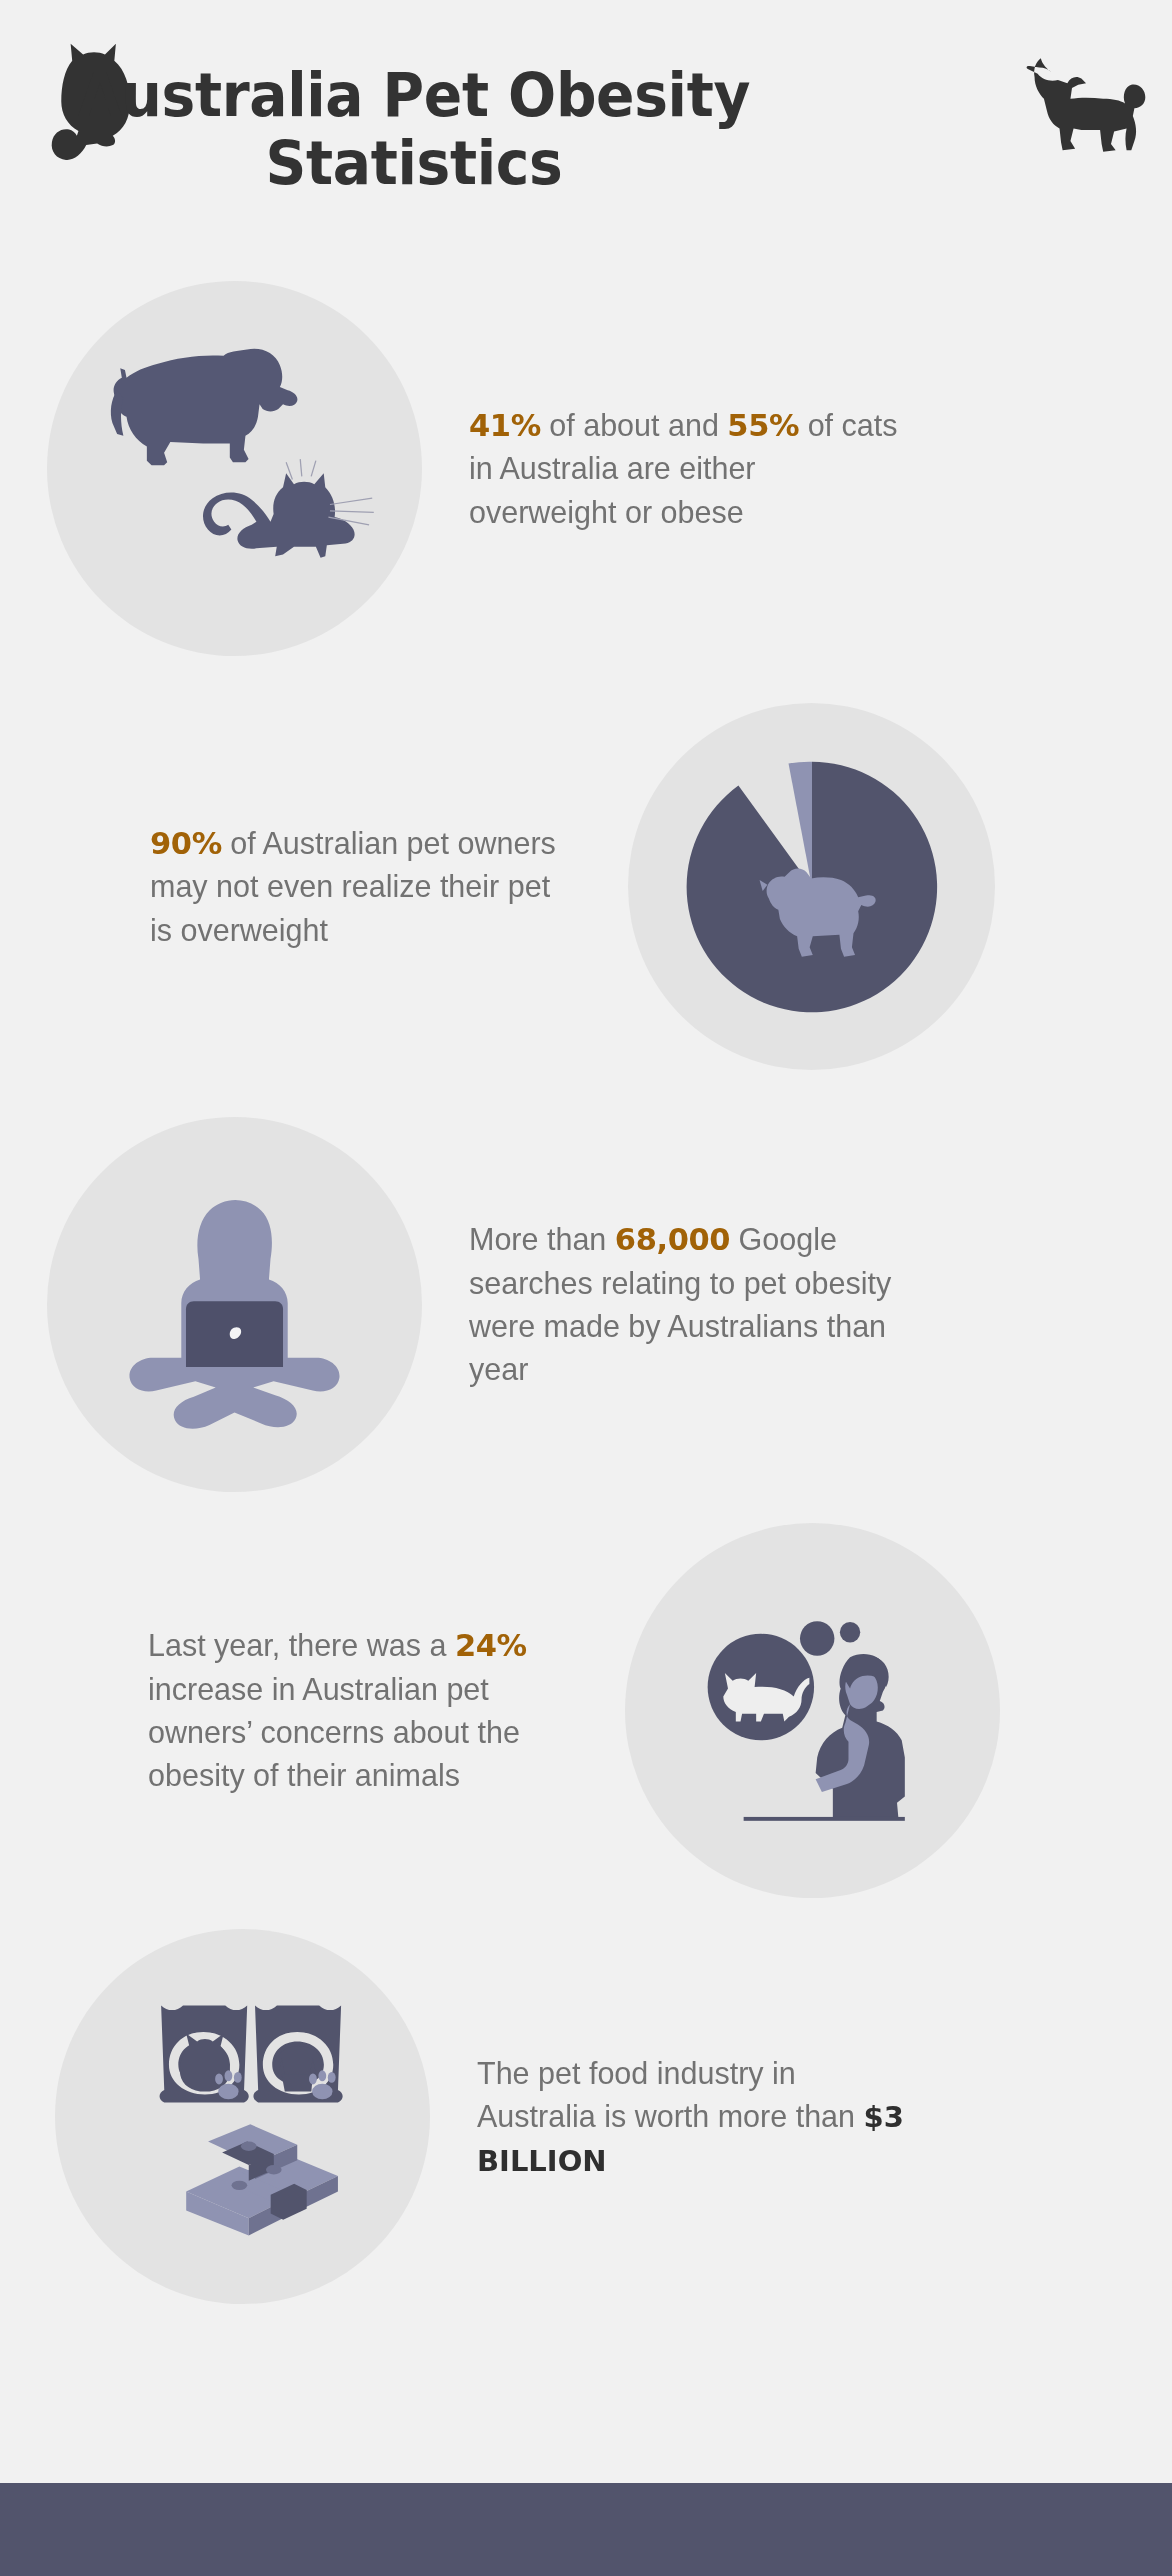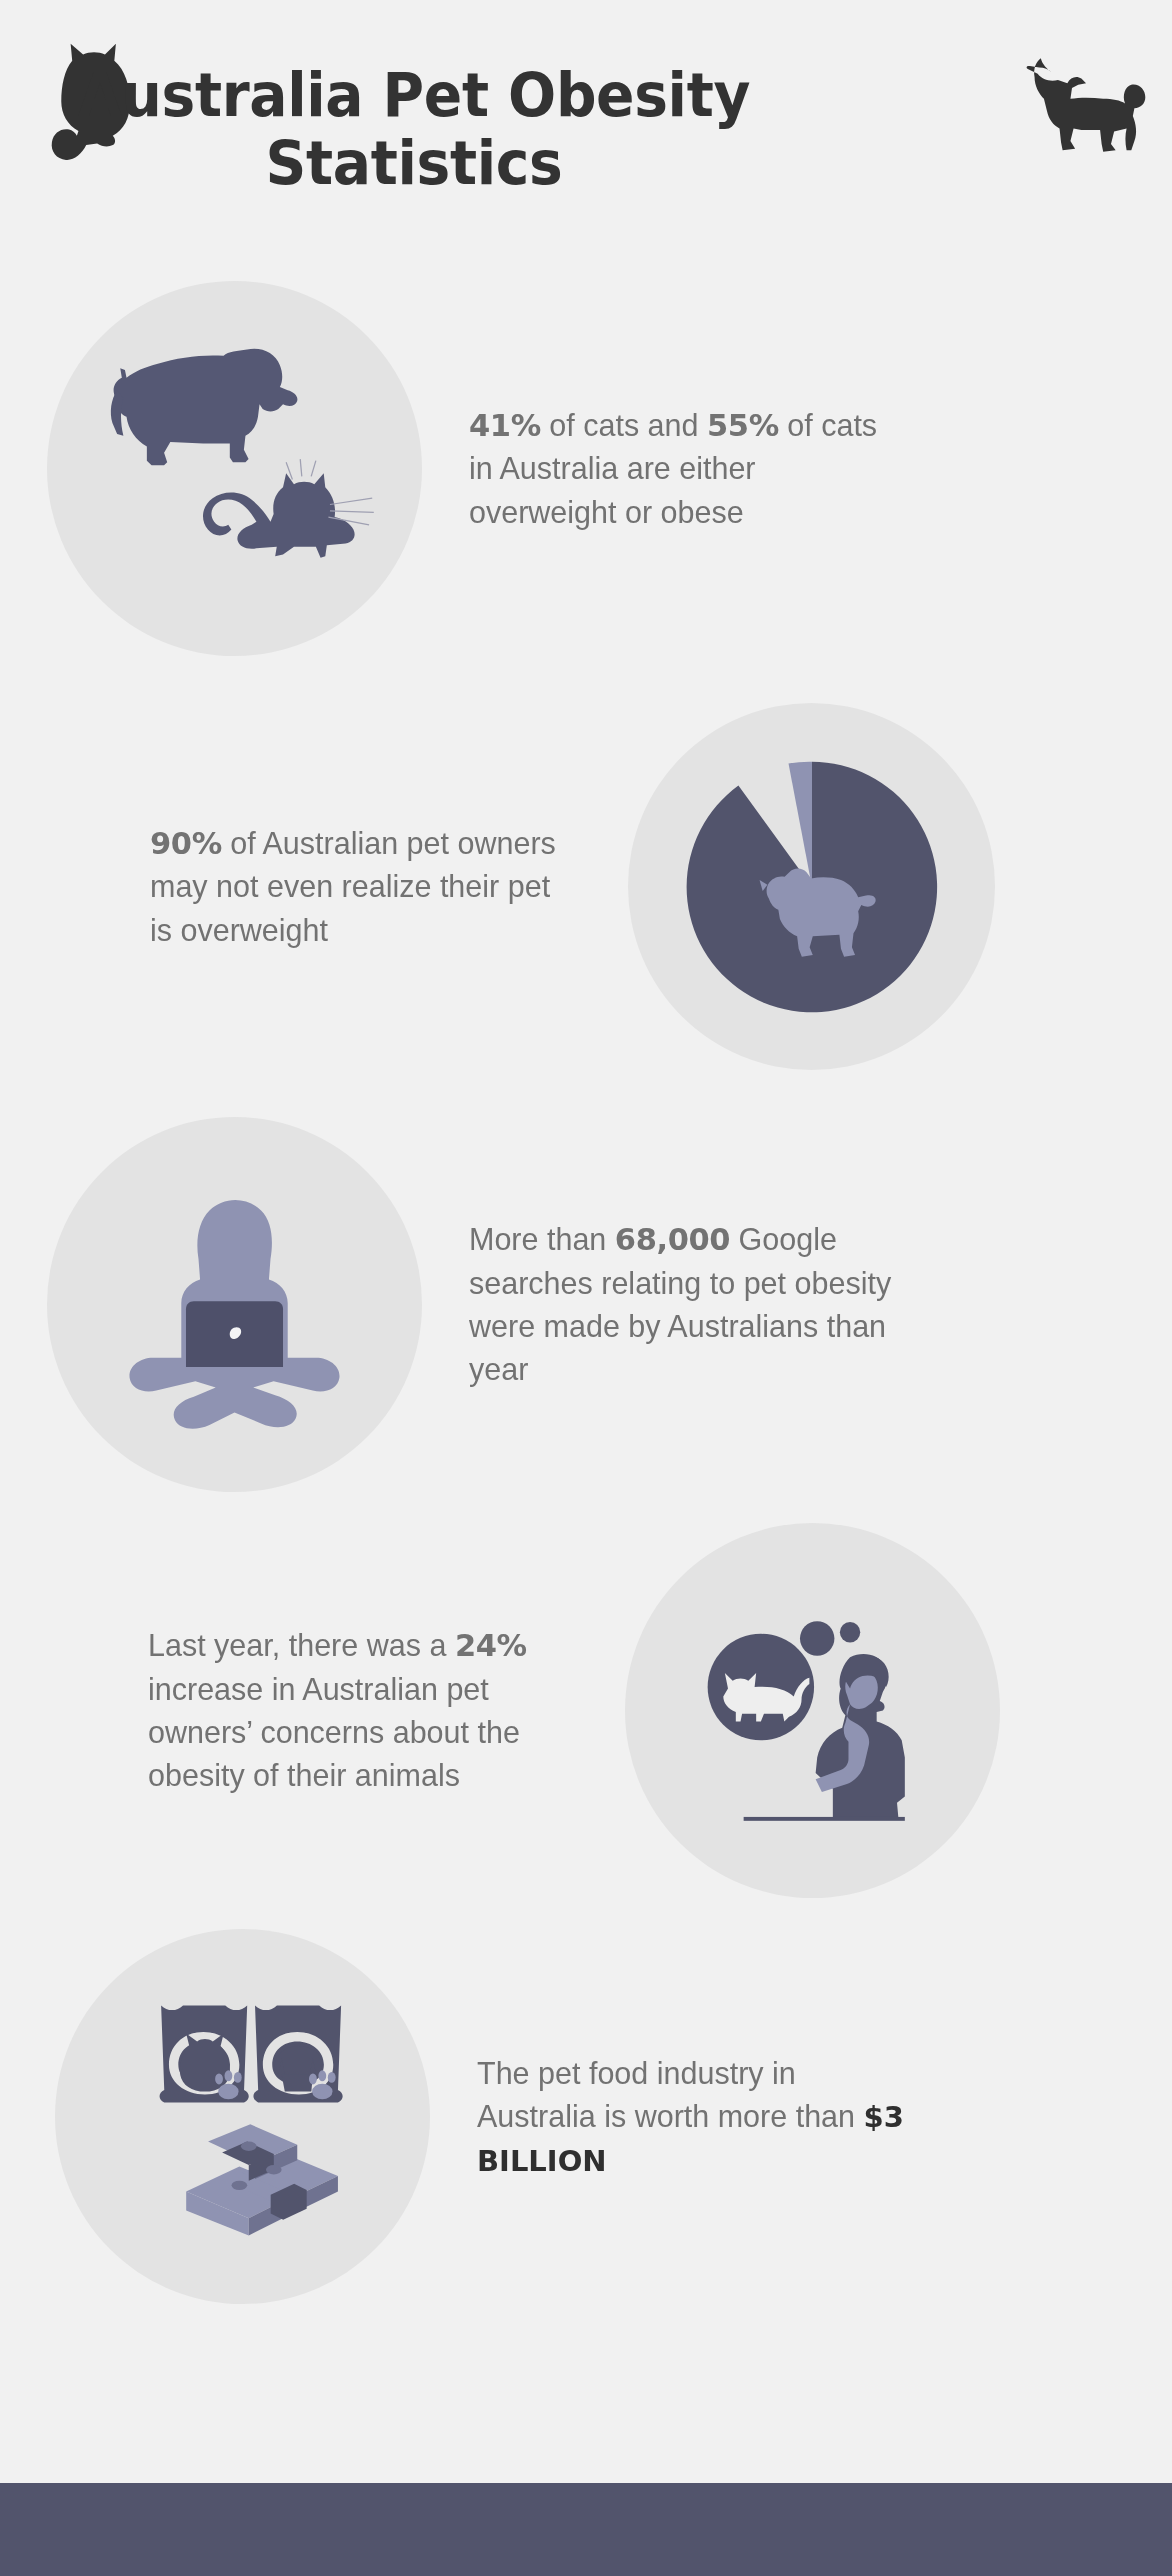--- a/index.html
+++ b/index.html
@@ -69,21 +69,21 @@
   .stat-text {
     flex:0 0 438px;
     font-size:30.5px;
     line-height:1.42;
     color:#727272;
     font-family:"Liberation Sans", sans-serif;
   }
   .stat-text b {
     font-family:"DejaVu Sans", sans-serif;
     font-weight:900;
-    color:#737373;
+    color:#a16207;
     letter-spacing:-0.4px;
   }
   .stat-text .cap {
     font-family:"DejaVu Sans", sans-serif;
     font-weight:900;
     color:#2f2f2f;
     font-size:29px;
     letter-spacing:0px;
   }
   .pad-left { padding-left:17px; }
@@ -178,21 +178,21 @@
           <path d="M320,262 L372,272"></path>
           <path d="M274,214 L266,192"></path>
           <path d="M286,210 L284,188"></path>
           <path d="M298,210 L304,190"></path>
         </g>
       </svg>
     </div>
   </div>
 
   <div class="stat-text">
-    <b>41%</b><span> of cats and </span><b>55%</b><span> of cats in Australia are either overweight or obese</span>
+    <b>41%</b><span> of about and </span><b>55%</b><span> of cats in Australia are either overweight or obese</span>
   </div>
 </div>
 
 <div class="row right-img" style="margin-top:47px;">
   <div class="stat-text pad-left" style="margin-left:133px;">
     <b>90%</b><span> of Australian pet owners may not even realize their pet is overweight</span>
   </div>
 
   <div class="circle-wrap" style="margin-left:6.3px;">
     <div class="circle sm">

